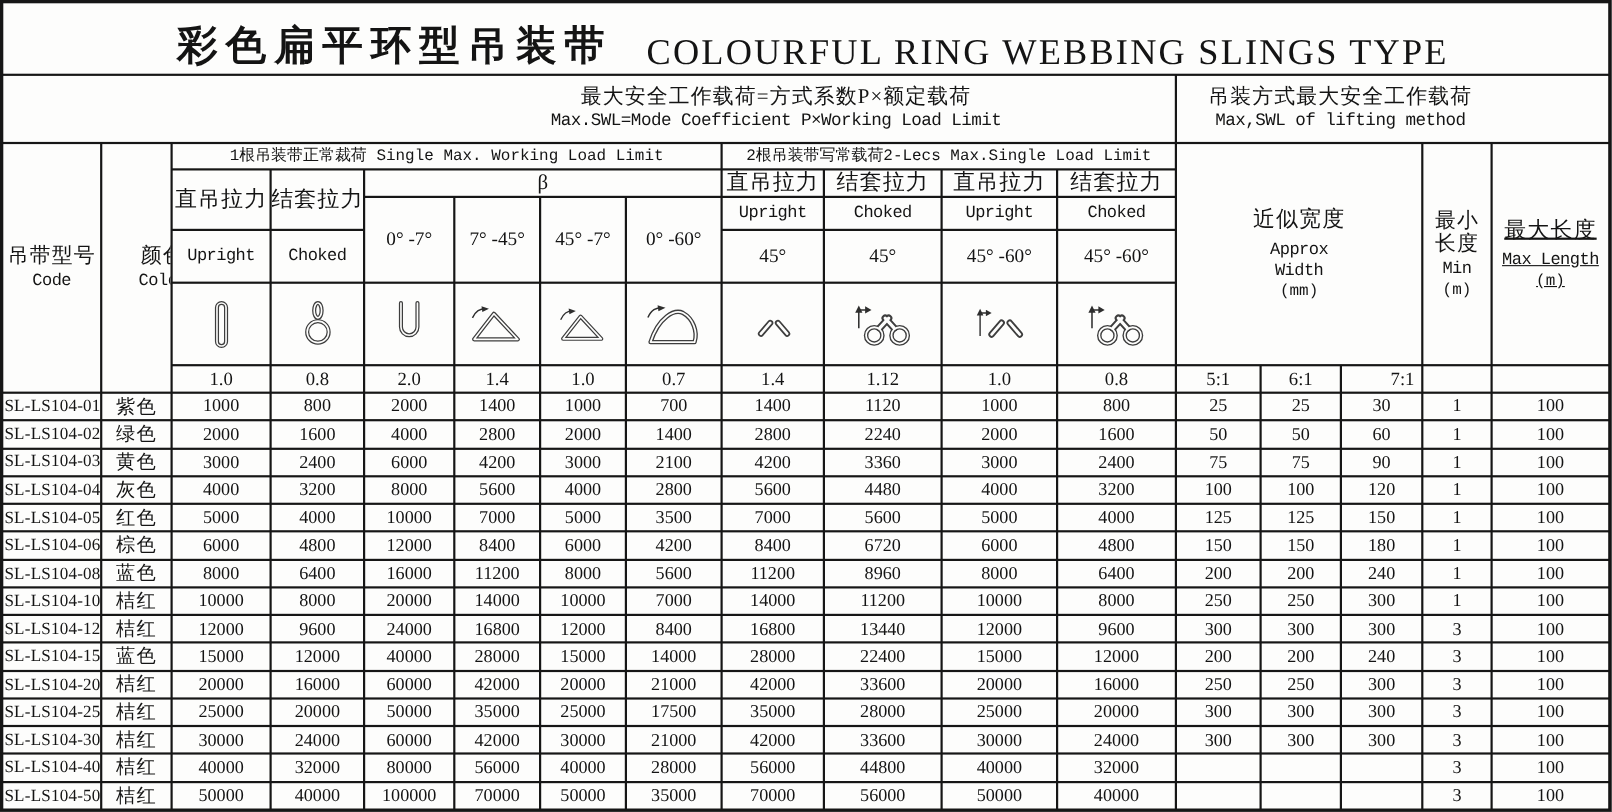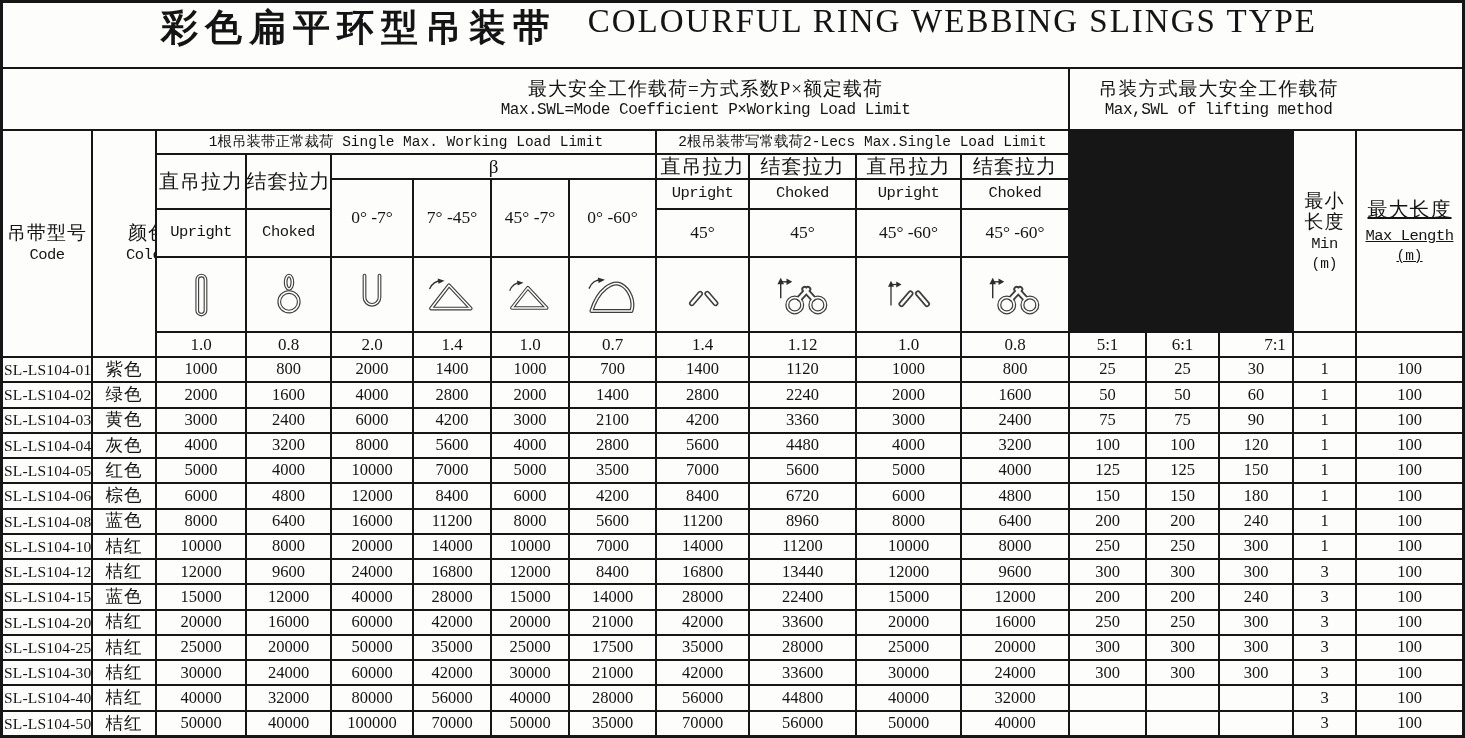--- a/index.html
+++ b/index.html
@@ -13,21 +13,21 @@
     width:1465px;height:738px;box-sizing:border-box;
     border:3px solid var(--line);background:var(--line);
     display:flex;flex-direction:column;gap:2px;
     font-family:var(--serif);color:#141414;
   }
   .sec{background:var(--line);}
   .grid{display:grid;grid-template-columns:var(--cols);gap:2px;background:var(--line);}
   .cell{background:#fdfdfc;display:flex;align-items:center;justify-content:center;overflow:hidden;text-align:center;line-height:1.12;}
   .col{flex-direction:column;}
   
-  #title-row{height:64px;background:#fdfdfc;display:flex;align-items:flex-start;}
+  #title-row{height:64px;background:#fdfdfc;display:flex;align-items:flex-end;}
   .title-zh{font-size:37px;font-weight:bold;letter-spacing:7px;margin-left:158px;white-space:nowrap;}
   .title-en{font-size:33px;letter-spacing:2px;margin-left:auto;margin-right:145px;white-space:nowrap;}
   
   #subtitle-row{height:60px;}
   .formula-cell{grid-column:1/13;padding-left:340px;}
   .method-cell{grid-column:13/18;padding-right:95px;}
   .sub-zh{font-size:19px;letter-spacing:1px;}
   .sub-en{font-size:16px;font-family:var(--mono);letter-spacing:-0.5px;margin-top:3px;white-space:nowrap;}
   
   #header-band{height:225px;grid-template-rows:22px 23px 28px 23px 21px 73px 23px;}
@@ -158,20 +158,26 @@
     <div class="cell angle" style="grid-column:10;grid-row:4/6;">
         <span>45°</span>
       </div>
     <div class="cell angle" style="grid-column:11;grid-row:4/6;">
         <span>45° -60°</span>
       </div>
     <div class="cell angle" style="grid-column:12;grid-row:4/6;">
         <span>45° -60°</span>
       </div>
 
+    <div class="cell col hdr-width">
+      <span class="zh-big">近似宽度</span>
+      <span class="en-mid gap8">Approx</span>
+      <span class="en-mid gap2">Width</span>
+      <span class="unit gap2">(mm)</span>
+    </div>
     <div class="cell col hdr-min">
       <span class="zh-mid">最小</span>
       <span class="zh-mid">长度</span>
       <span class="en-mid gap4">Min</span>
       <span class="unit gap2">(m)</span>
     </div>
     <div class="cell col hdr-max">
       <span class="zh-big">最大长度</span>
       <span class="en-mid gap8">Max Length</span>
       <span class="unit gap2">(m)</span>

